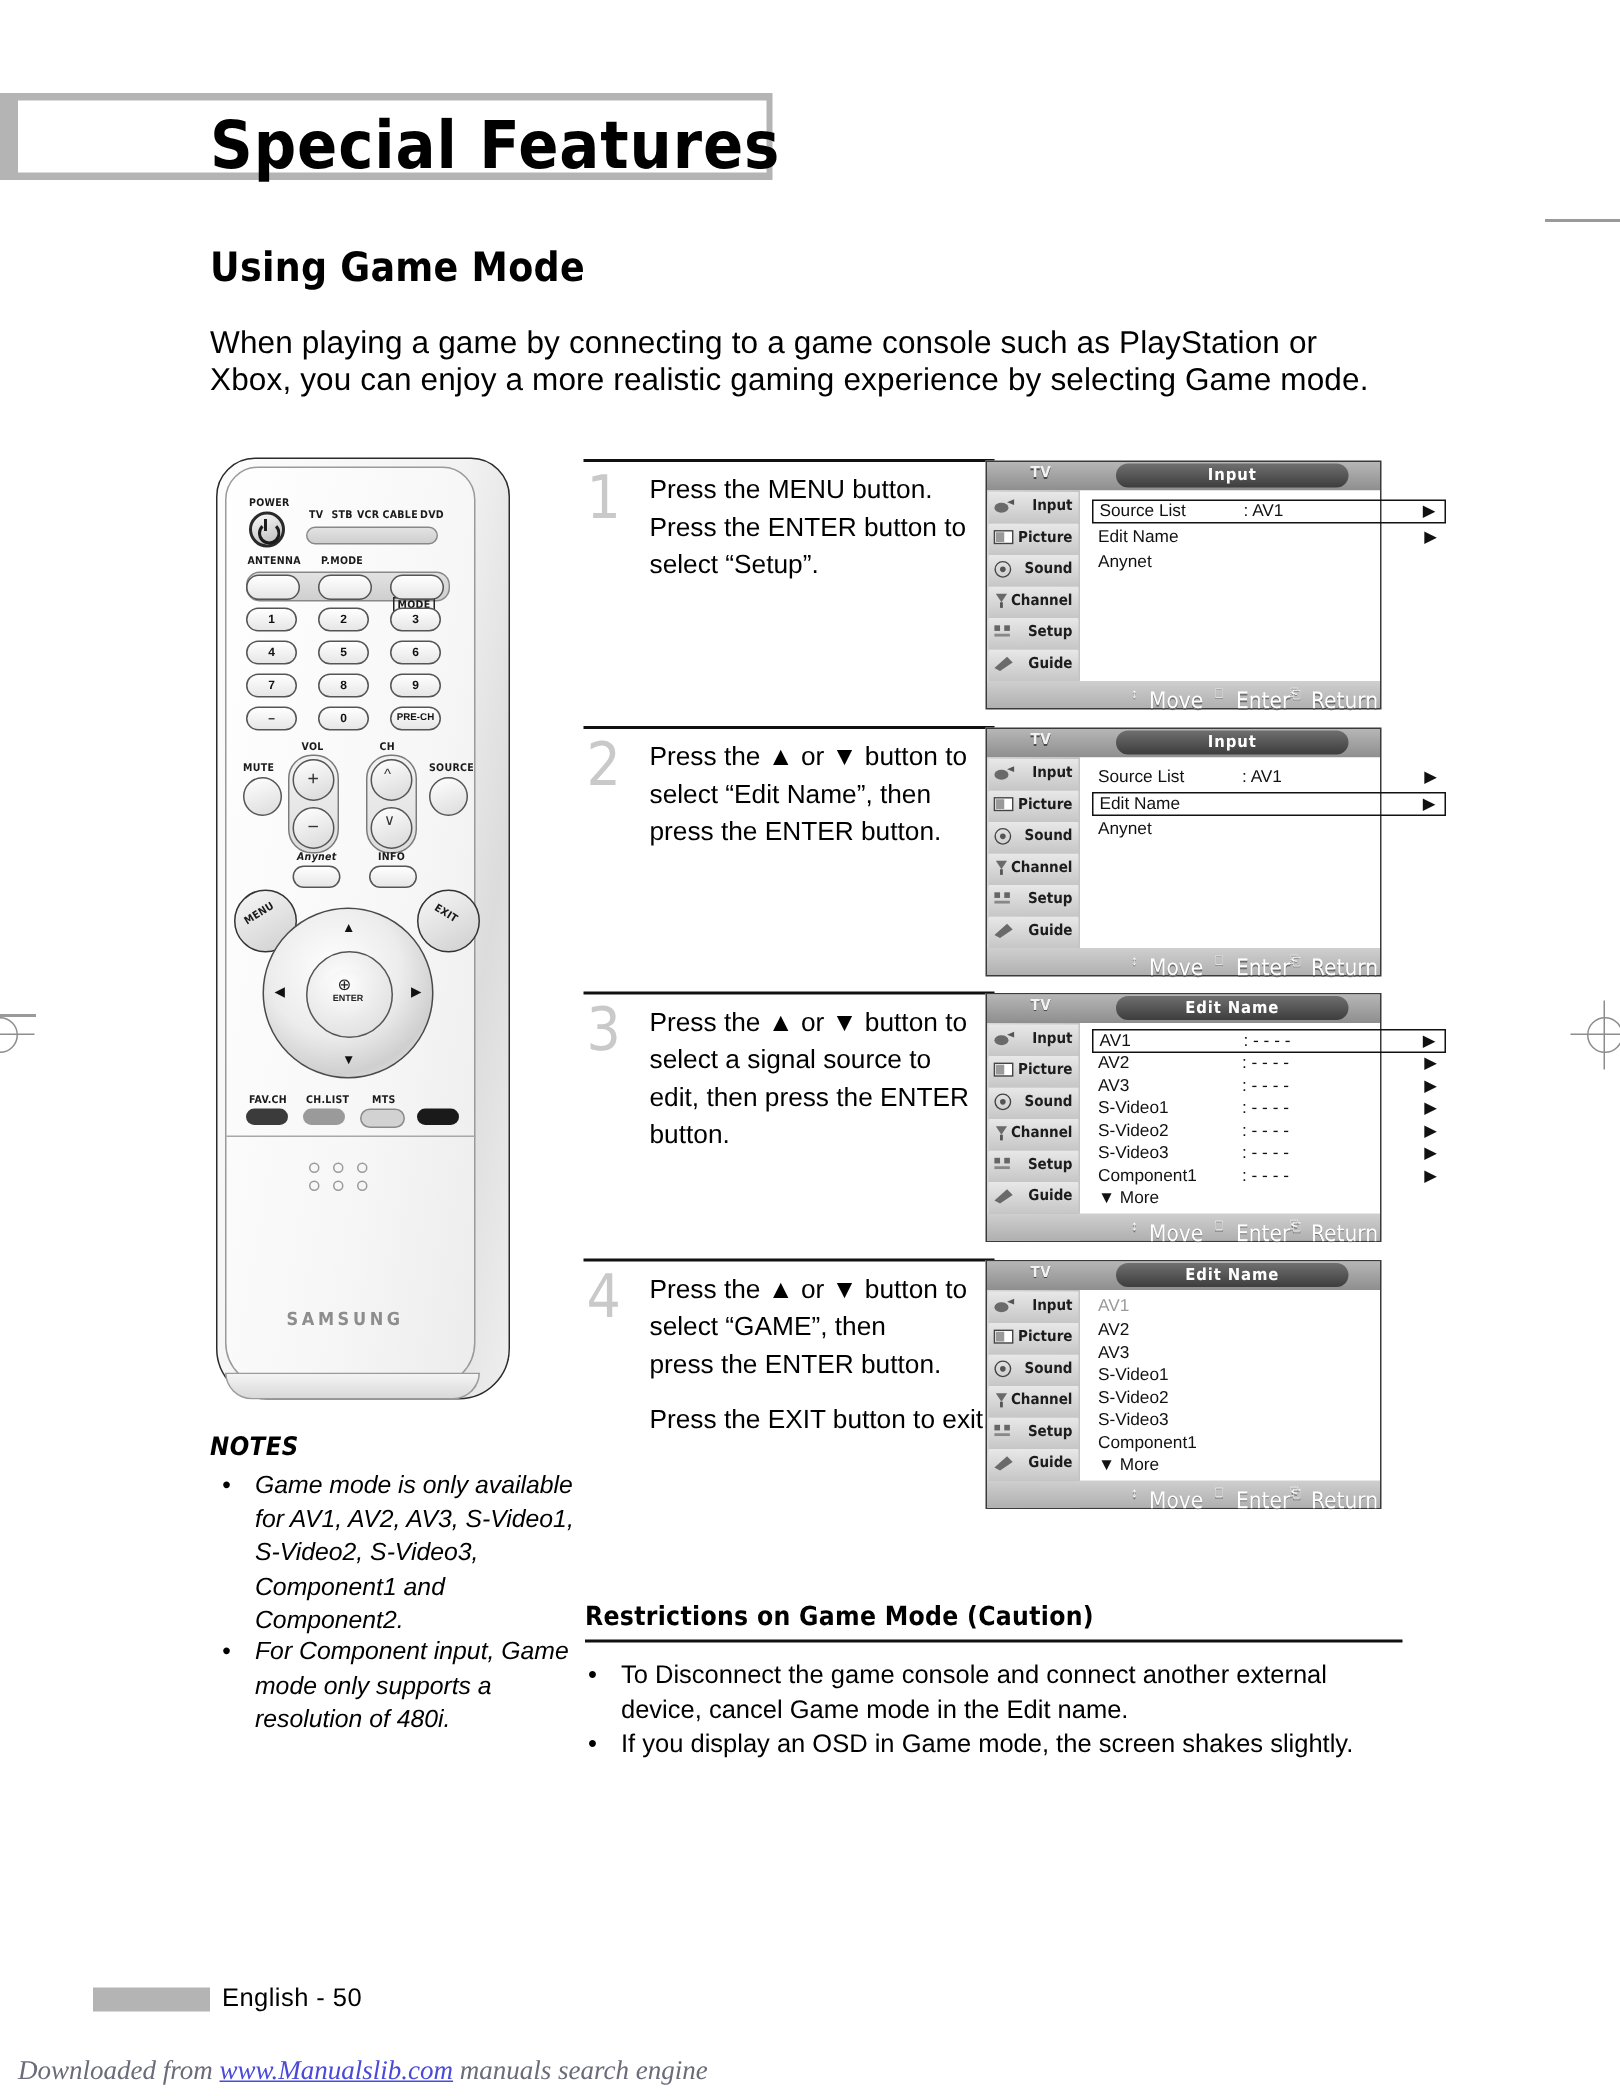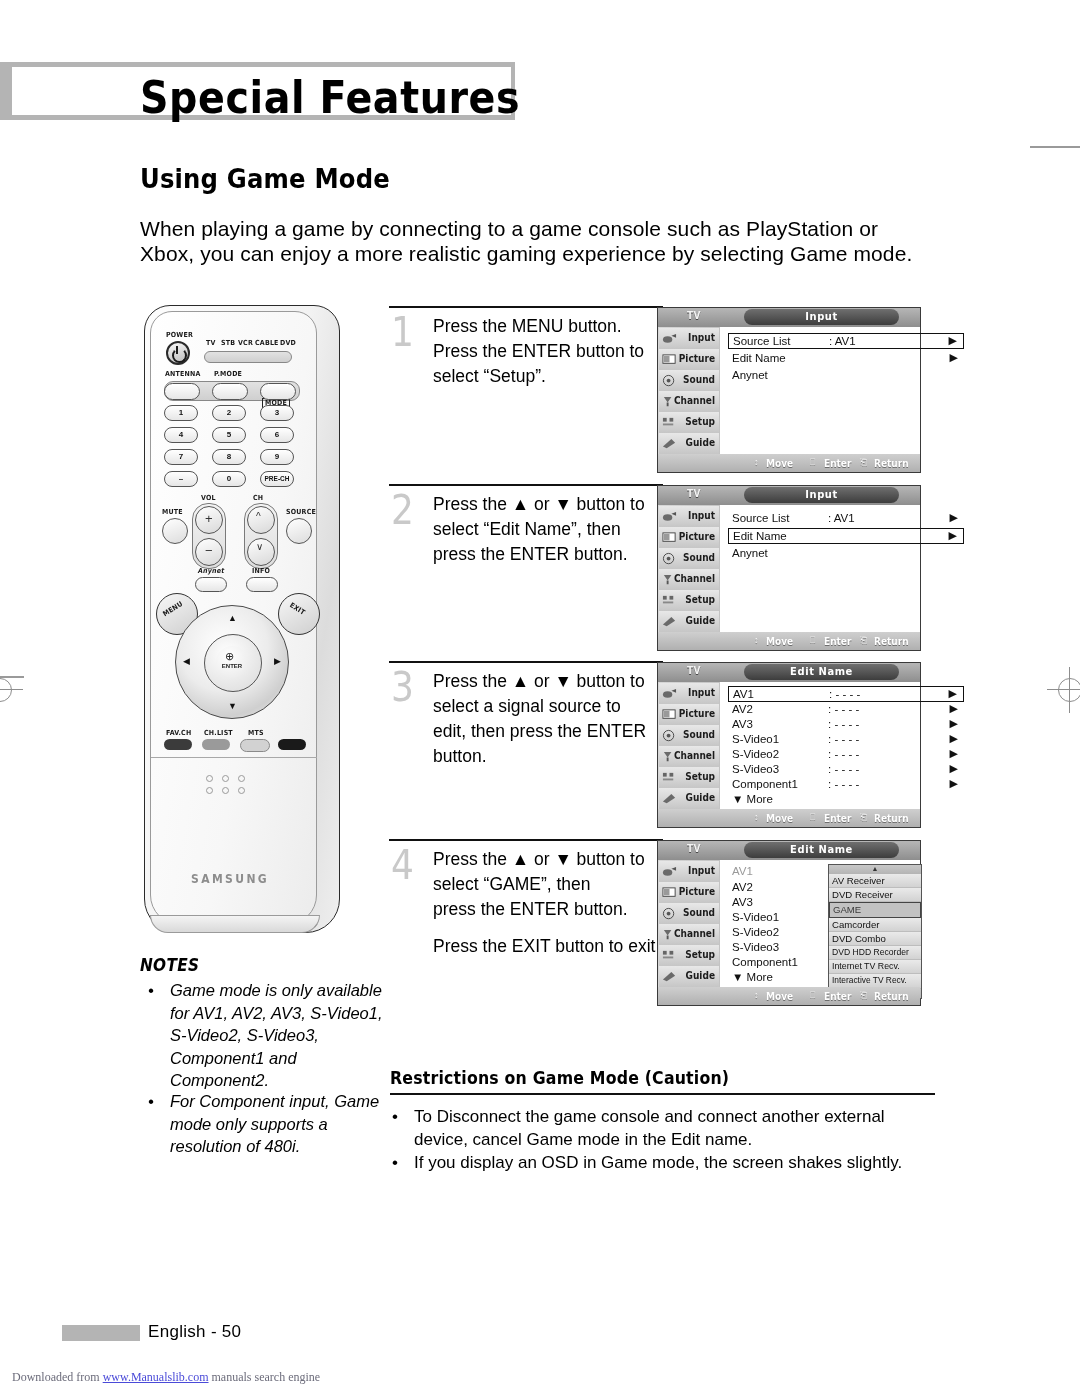--- a/index.html
+++ b/index.html
@@ -76,21 +76,21 @@
   .osd-ic{position:absolute;left:3px;top:3px;width:15px;height:14px;}
   .osd-body{position:absolute;left:62px;top:19px;right:0;bottom:18px;background:#fff;}
   .osd-row{position:absolute;left:8px;width:236px;height:16px;font-size:11.5px;color:#111;
      font-family:"Liberation Sans",sans-serif;}
   .osd-row .nm{position:absolute;left:4px;top:1px;}
   .osd-row .vl{position:absolute;left:100px;top:1px;}
   .osd-row .ar{position:absolute;right:6px;top:0px;font-size:11px;}
   .osd-row.sel{border:1.4px solid #111;box-sizing:border-box;}
   .osd-row.dim{color:#9a9a9a;}
   .osd-bottom{position:absolute;left:0;bottom:0;width:100%;height:18px;background:linear-gradient(180deg,#cfcfcf,#b0b0b0);}
-  .osd-bottom .seg{position:absolute;font-size:10px;font-weight:bold;color:#ffffff;text-shadow:0 1px 0 #6d6d6d;
+  .osd-bottom .seg{position:absolute;font-size:15px;font-weight:normal;color:#ffffff;text-shadow:0 1px 0 #6d6d6d;
      font-family:"DejaVu Sans Condensed","Liberation Sans Narrow","Liberation Sans",sans-serif;}
   .osd-bottom .icn{position:absolute;font-size:9px;color:#fff;text-shadow:0 1px 0 #6d6d6d;}
   .osd-menu{position:absolute;border:1px solid #555;background:#d9d9d9;}
   .osd-menu .mi{position:relative;height:13.2px;font-size:9.6px;line-height:13px;padding-left:3px;color:#111;border-bottom:1px solid #bdbdbd;
      background:linear-gradient(180deg,#eaeaea,#d2d2d2);font-family:"Liberation Sans",sans-serif;white-space:nowrap;}
   .osd-menu .mi.sel{border:1.2px solid #444;background:#c2c2c2;color:#3a3a3a;}
   .osd-menu .scr{height:9px;background:linear-gradient(180deg,#c8c8c8,#b4b4b4);text-align:center;font-size:7px;line-height:8px;color:#333;}
 
   
   #notes-head{position:absolute;left:140px;top:955px;font-size:17px;font-weight:bold;font-style:italic;letter-spacing:.3px;
@@ -104,21 +104,21 @@
      font-family:"DejaVu Sans Condensed","Liberation Sans Narrow","Liberation Sans",sans-serif;}
   #restr-rule{position:absolute;left:390px;top:1093px;width:545px;height:2.2px;background:#111;}
   .restr-item{position:absolute;left:392px;width:545px;font-size:17px;line-height:23px;}
   .restr-item .bul{position:absolute;left:0;top:0;}
   .restr-item .body{position:absolute;left:22px;top:0;width:525px;}
 
   
   #footer-bar{position:absolute;left:62px;top:1325px;width:78px;height:16px;background:#b4b4b4;}
   #footer-page{position:absolute;left:148px;top:1322px;font-size:17px;letter-spacing:.3px;}
   #dl-bar{position:absolute;left:0;top:1364px;width:1080px;height:33px;background:#fff;}
-  #dl-text{position:absolute;left:12px;top:1370px;font-size:12px;color:#6b6b7a;font-family:"Liberation Serif",serif;}
+  #dl-text{position:absolute;left:12px;top:1370px;font-size:18px;color:#6b6b7a;font-family:"Liberation Serif",serif;font-style:italic;}
   #dl-text a{color:#4a4ad8;text-decoration:underline;}
 </style>
 </head>
 <body>
 
 <div class="cropmark cm-line-h" style="left:1030px;top:146px;width:52px;"></div>
 <div class="cropmark" style="left:-12px;top:678px;">
   <div class="cm-circ" style="left:0;top:0;"></div>
   <div class="cm-cross-h" style="left:-11px;top:10.5px;"></div>
 
@@ -589,32 +589,20 @@
     <div class="osd-row" style="top:80px;">
         <span class="nm">S-Video3</span>
       </div>
     <div class="osd-row" style="top:95px;">
         <span class="nm">Component1</span>
       </div>
     <div class="osd-row" style="top:110px;">
         <span class="nm">▼ More</span>
       </div>
 
-    <div class="osd-menu" style="left:108px;top:4px;width:92px;">
-      <div class="scr">▲</div>
-      <div class="mi">AV Receiver</div>
-      <div class="mi">DVD Receiver</div>
-      <div class="mi sel">GAME</div>
-      <div class="mi">Camcorder</div>
-      <div class="mi">DVD Combo</div>
-      <div class="mi" style="font-size:8.6px;">DVD HDD Recorder</div>
-      <div class="mi" style="font-size:8.8px;">Internet TV Recv.</div>
-      <div class="mi" style="font-size:8.4px;">Interactive TV Recv.</div>
-      <div class="scr">▼</div>
-    </div>
   </div>
   <div class="osd-bottom">
     <span class="icn" style="left:96px;top:3px;">↕</span>
     <span class="seg" style="left:108px;top:4px;">Move</span>
     <span class="icn" style="left:152px;top:3px;">⎕</span>
     <span class="seg" style="left:166px;top:4px;">Enter</span>
     <span class="icn" style="left:202px;top:3px;">⎗</span>
     <span class="seg" style="left:216px;top:4px;">Return</span>
   </div>
 </div>

